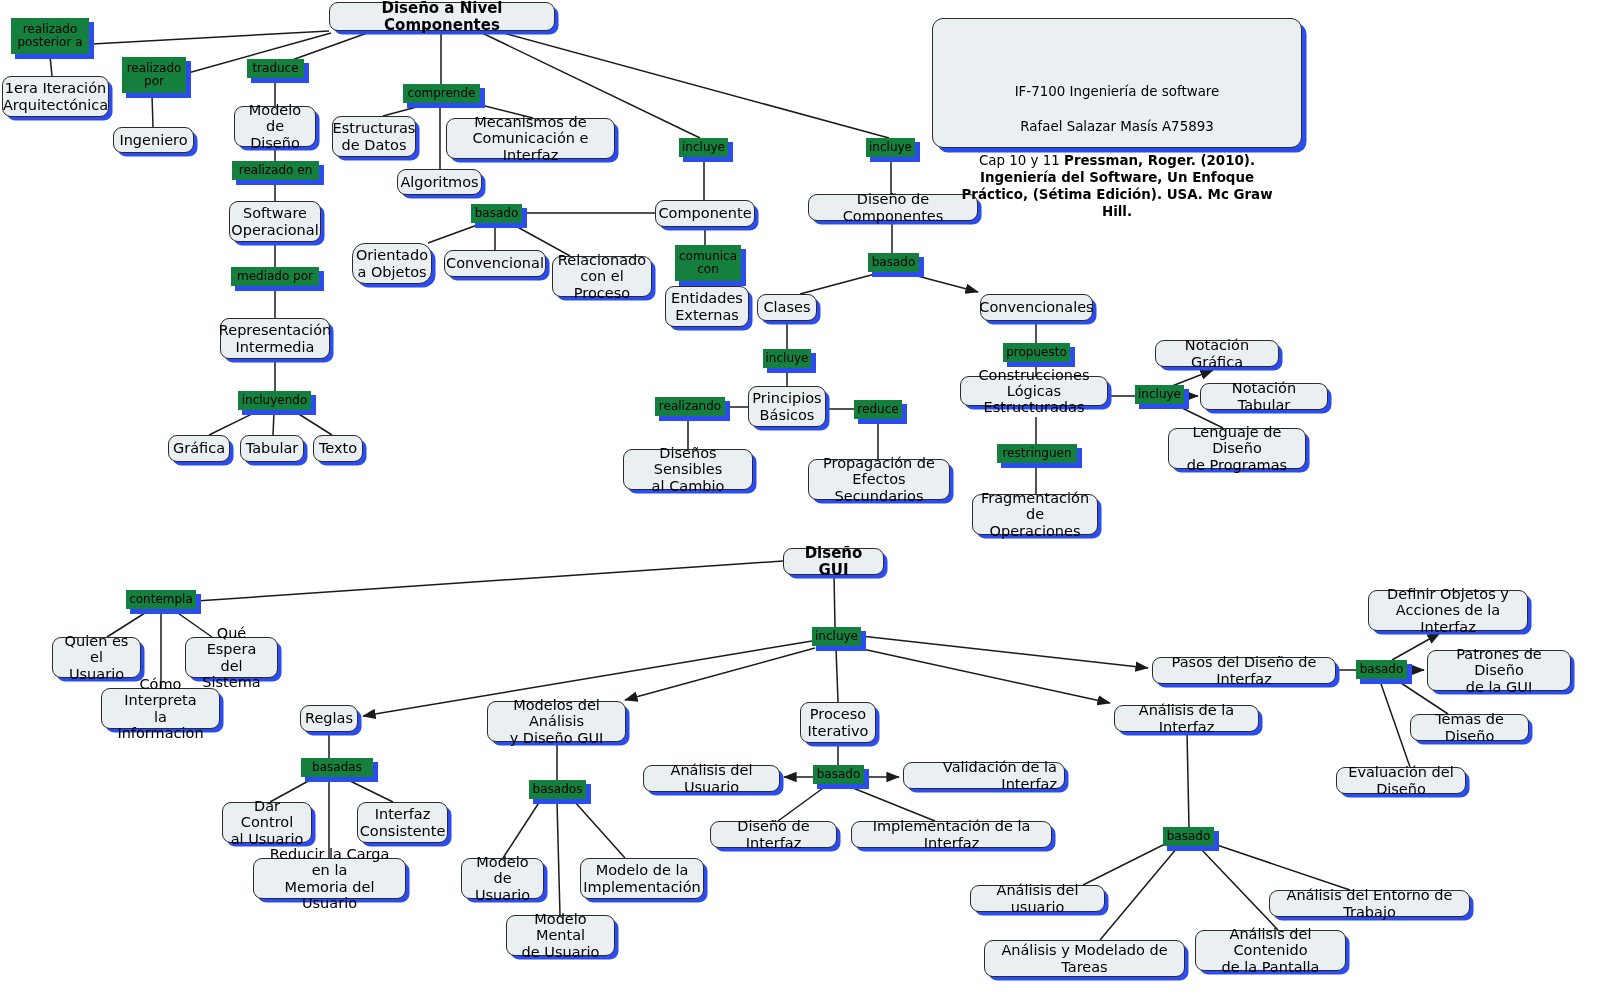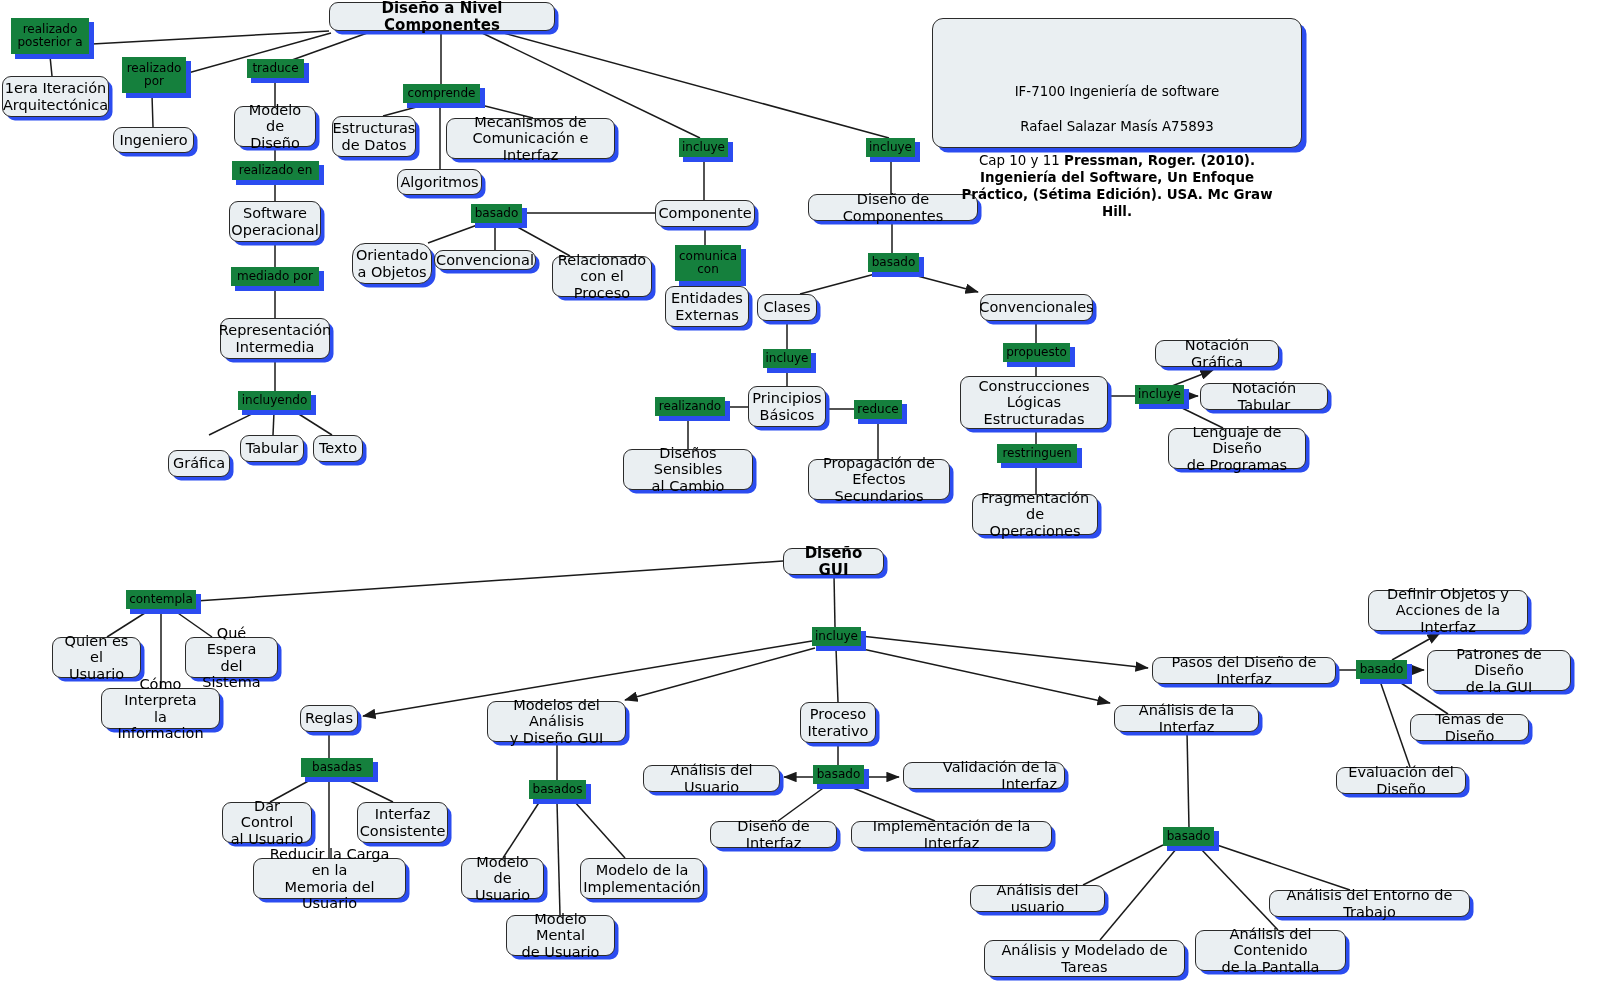--- a/index.html
+++ b/index.html
@@ -171,38 +171,38 @@
 de Datos</div>
       <div class="node" style="left: 446px; top: 118px; width: 169px; height: 41px;">Mecanismos de
 Comunicación e Interfaz</div>
       <div class="node" style="left: 397px; top: 169px; width: 85px; height: 26px;">Algoritmos</div>
       <div class="node" style="left: 229px; top: 201px; width: 92px; height: 41px;">Software
 Operacional</div>
       <div class="node" style="left: 655px; top: 200px; width: 100px; height: 27px;">Componente</div>
       <div class="node" style="left: 808px; top: 194px; width: 170px; height: 27px;">Diseño de Componentes</div>
       <div class="node" style="left: 352px; top: 243px; width: 80px; height: 41px; border-radius: 13px;">Orientado
 a Objetos</div>
-      <div class="node" style="left: 434px; top: 250px; width: 102px; height: 20px;">Convencional</div>
+      <div class="node" style="left: 444px; top: 250px; width: 102px; height: 27px;">Convencional</div>
       <div class="node" style="left: 552px; top: 256px; width: 100px; height: 41px;">Relacionado
 con el Proceso</div>
       <div class="node" style="left: 665px; top: 286px; width: 84px; height: 41px;">Entidades
 Externas</div>
       <div class="node" style="left: 757px; top: 294px; width: 60px; height: 27px;">Clases</div>
       <div class="node" style="left: 980px; top: 294px; width: 113px; height: 27px;">Convencionales</div>
       <div class="node" style="left: 220px; top: 318px; width: 110px; height: 41px;">Representación
 Intermedia</div>
       <div class="node" style="left: 1155px; top: 340px; width: 124px; height: 27px;">Notación Gráfica</div>
-      <div class="node" style="left: 960px; top: 376px; width: 148px; height: 53px;">Construcciones Lógicas
+      <div class="node" style="left: 960px; top: 376px; width: 148px; height: 30px;">Construcciones Lógicas
 Estructuradas</div>
       <div class="node" style="left: 1200px; top: 383px; width: 128px; height: 27px;">Notación Tabular</div>
       <div class="node" style="left: 748px; top: 386px; width: 78px; height: 41px;">Principios
 Básicos</div>
       <div class="node" style="left: 1168px; top: 428px; width: 138px; height: 41px;">Lenguaje de Diseño
 de Programas</div>
-      <div class="node" style="left: 168px; top: 450px; width: 62px; height: 27px;">Gráfica</div>
+      <div class="node" style="left: 168px; top: 435px; width: 62px; height: 27px;">Gráfica</div>
       <div class="node" style="left: 240px; top: 435px; width: 64px; height: 27px;">Tabular</div>
       <div class="node" style="left: 313px; top: 435px; width: 50px; height: 27px;">Texto</div>
       <div class="node" style="left: 623px; top: 449px; width: 130px; height: 41px;">Diseños Sensibles
 al Cambio</div>
       <div class="node" style="left: 808px; top: 459px; width: 142px; height: 41px;">Propagación de
 Efectos Secundarios</div>
       <div class="node" style="left: 972px; top: 494px; width: 126px; height: 41px;">Fragmentación de
 Operaciones</div>
       <div class="node root" style="left: 783px; top: 548px; width: 101px; height: 27px;">Diseño GUI</div>
       <div class="node" style="left: 1368px; top: 590px; width: 160px; height: 41px;">Definir Objetos y

